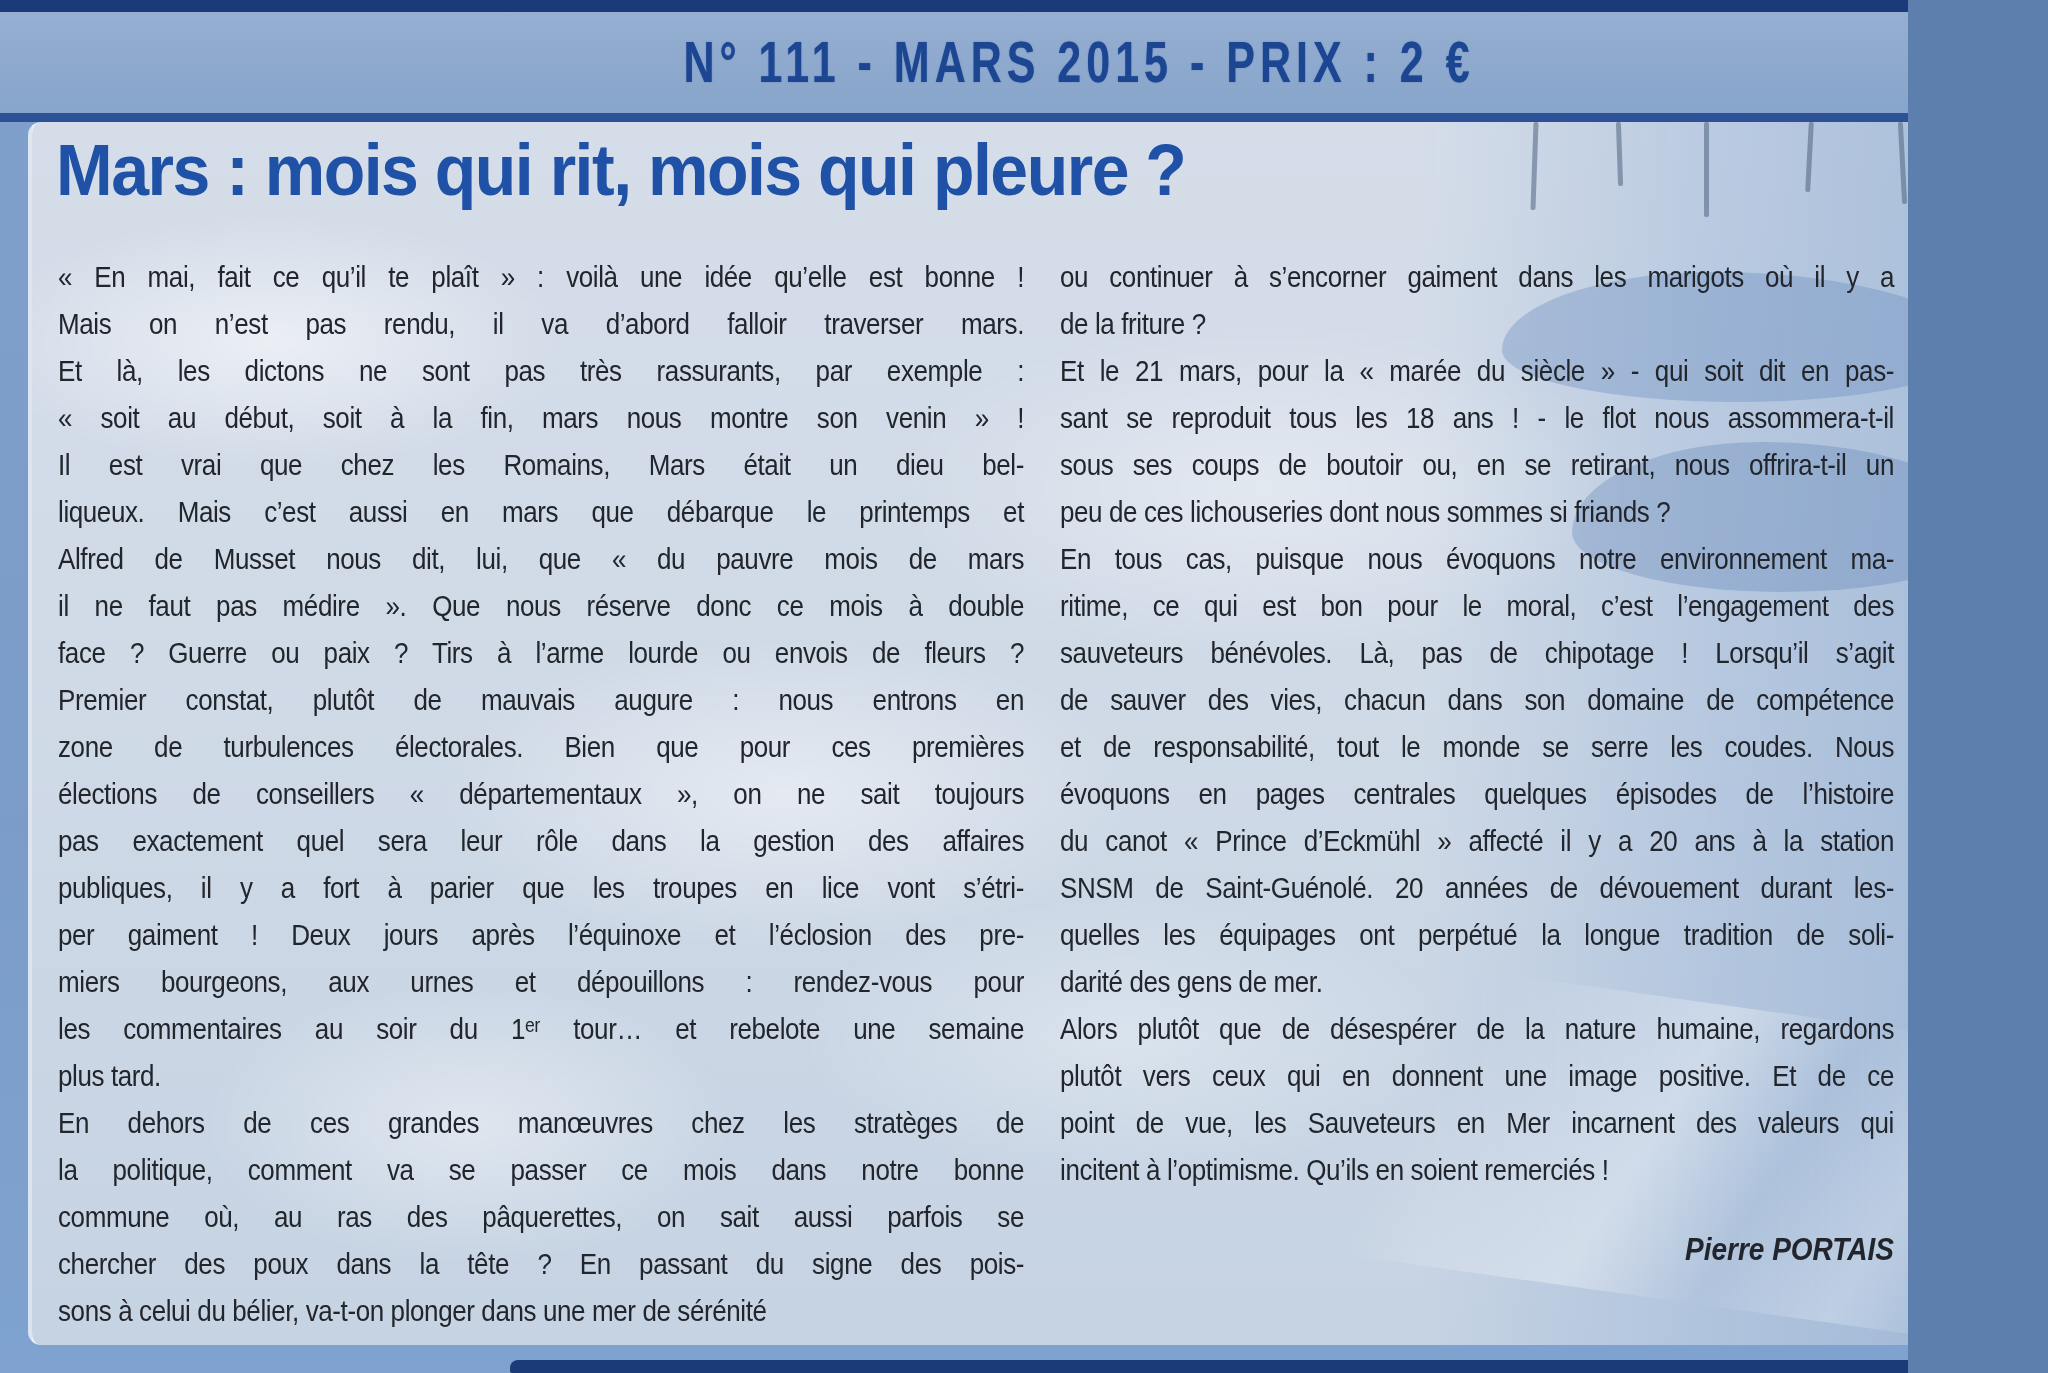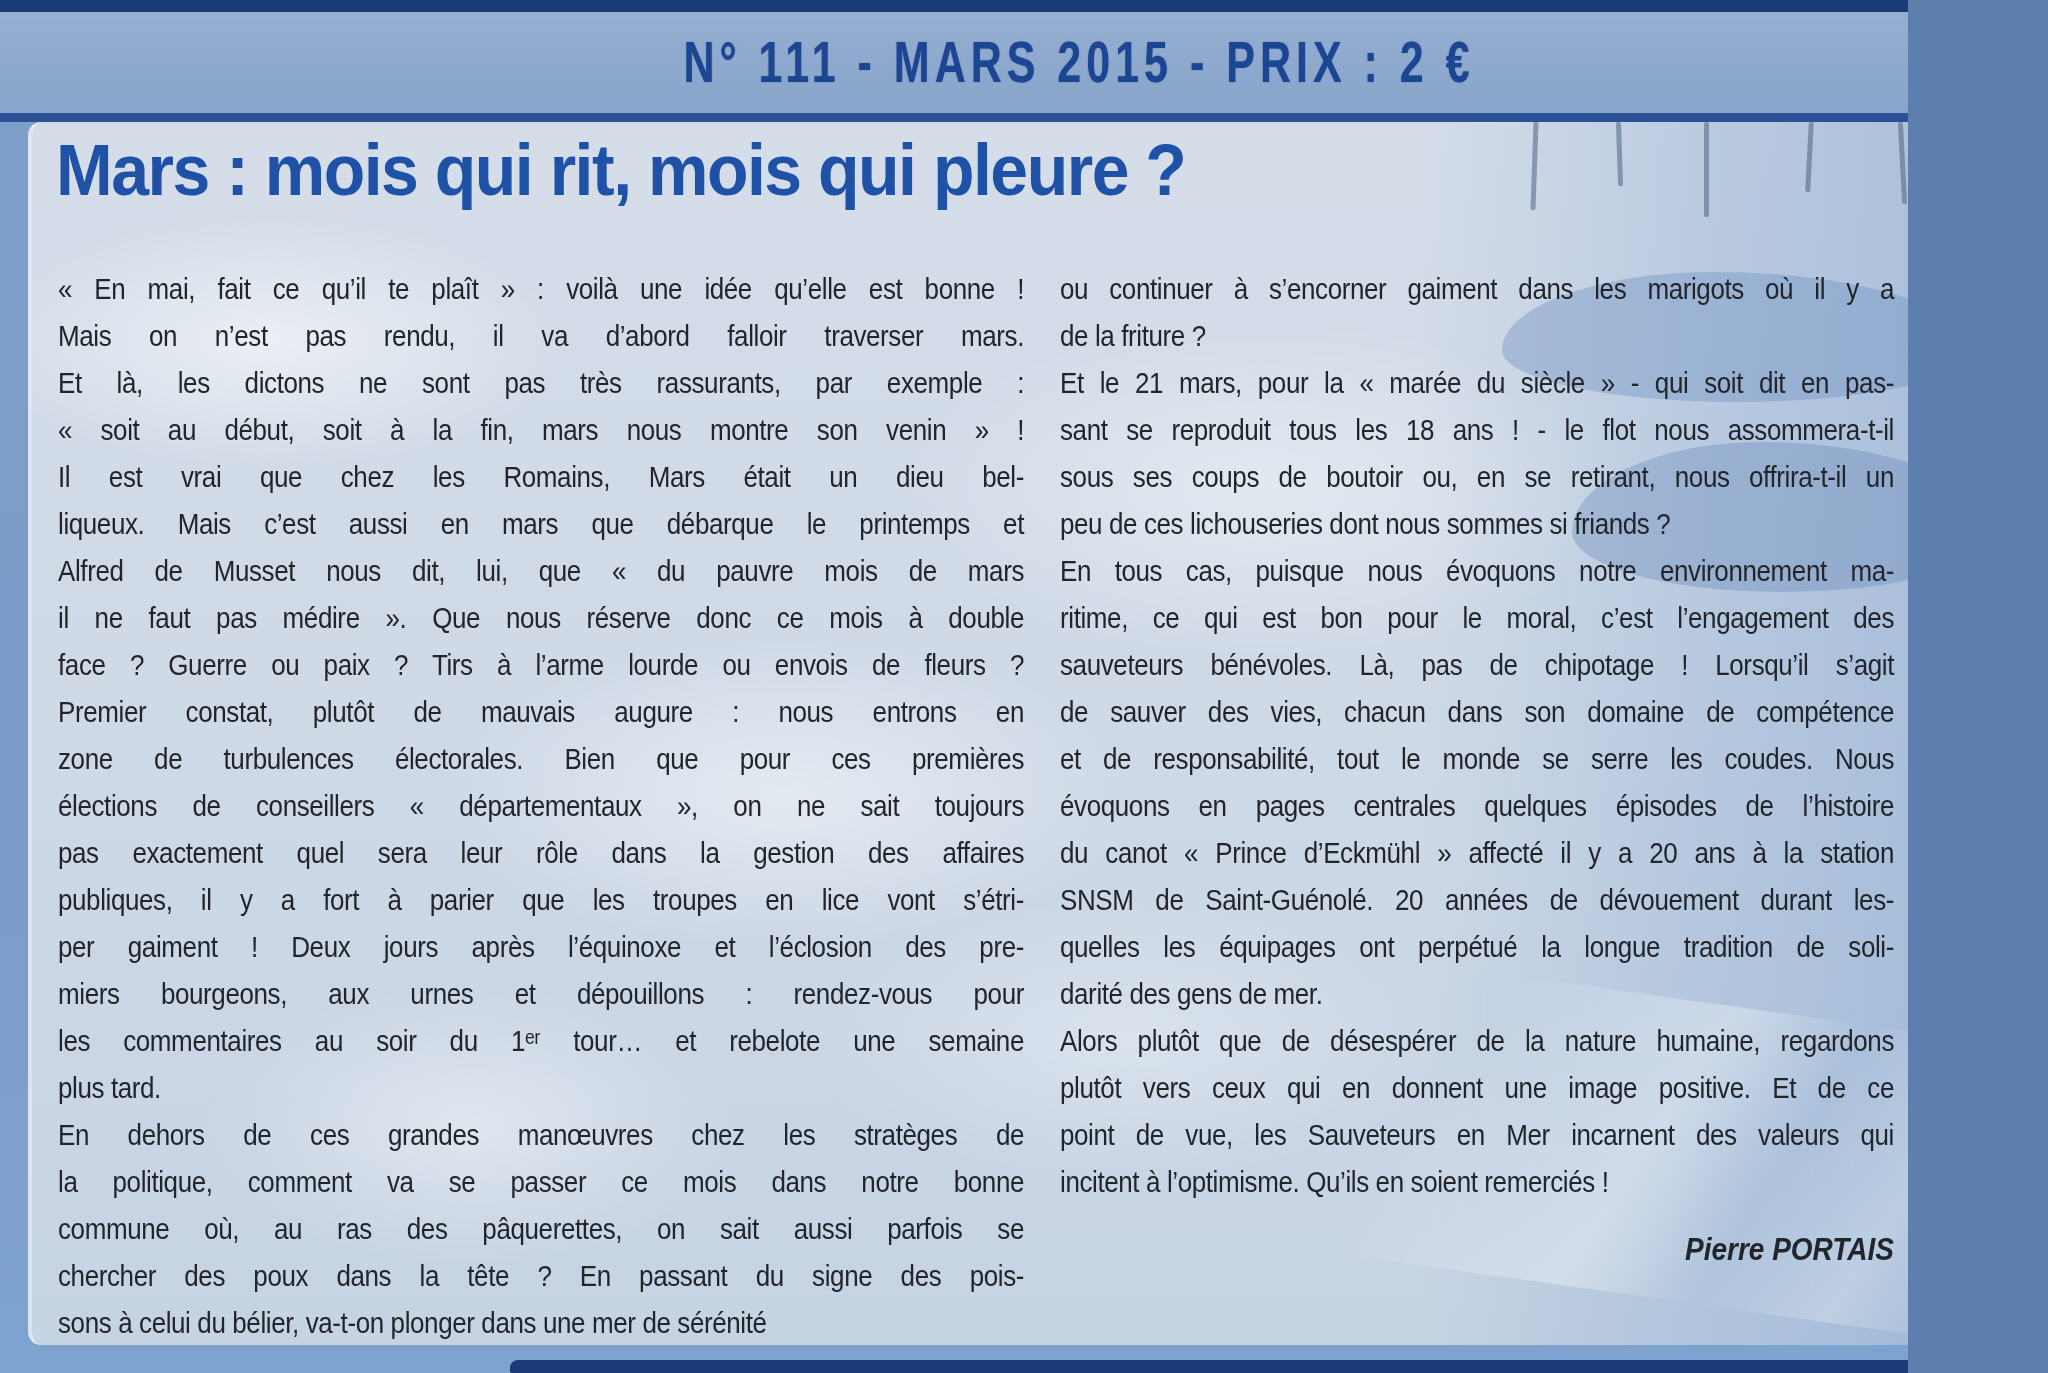--- a/index.html
+++ b/index.html
@@ -59,21 +59,21 @@
     background:linear-gradient(115deg, transparent 20%, rgba(255,255,255,.35) 45%, transparent 60%, rgba(255,255,255,.25) 75%, transparent 90%);
     transform:rotate(8deg);
   }
   .title{
     position:absolute;left:24px;top:6px;margin:0;
     color:var(--title-blue);
     font-size:68px;font-weight:bold;letter-spacing:-1.5px;
     transform:scaleY(1.06);transform-origin:left top;
     white-space:nowrap;
   }
-  .col{position:absolute;top:144px;color:var(--ink);font-size:26px;letter-spacing:-0.4px;}
+  .col{position:absolute;top:132px;color:var(--ink);font-size:26px;letter-spacing:-0.4px;}
   .col-left{left:26px;width:966px;}
   .col-right{left:1028px;width:834px;}
   .ln{
     height:47px;line-height:47px;
     text-align:justify;text-align-last:justify;
     transform:scaleY(1.13);transform-origin:left center;
     overflow:visible;white-space:normal;
   }
   .ln.end{text-align:left;text-align-last:left;}
   .byline{

